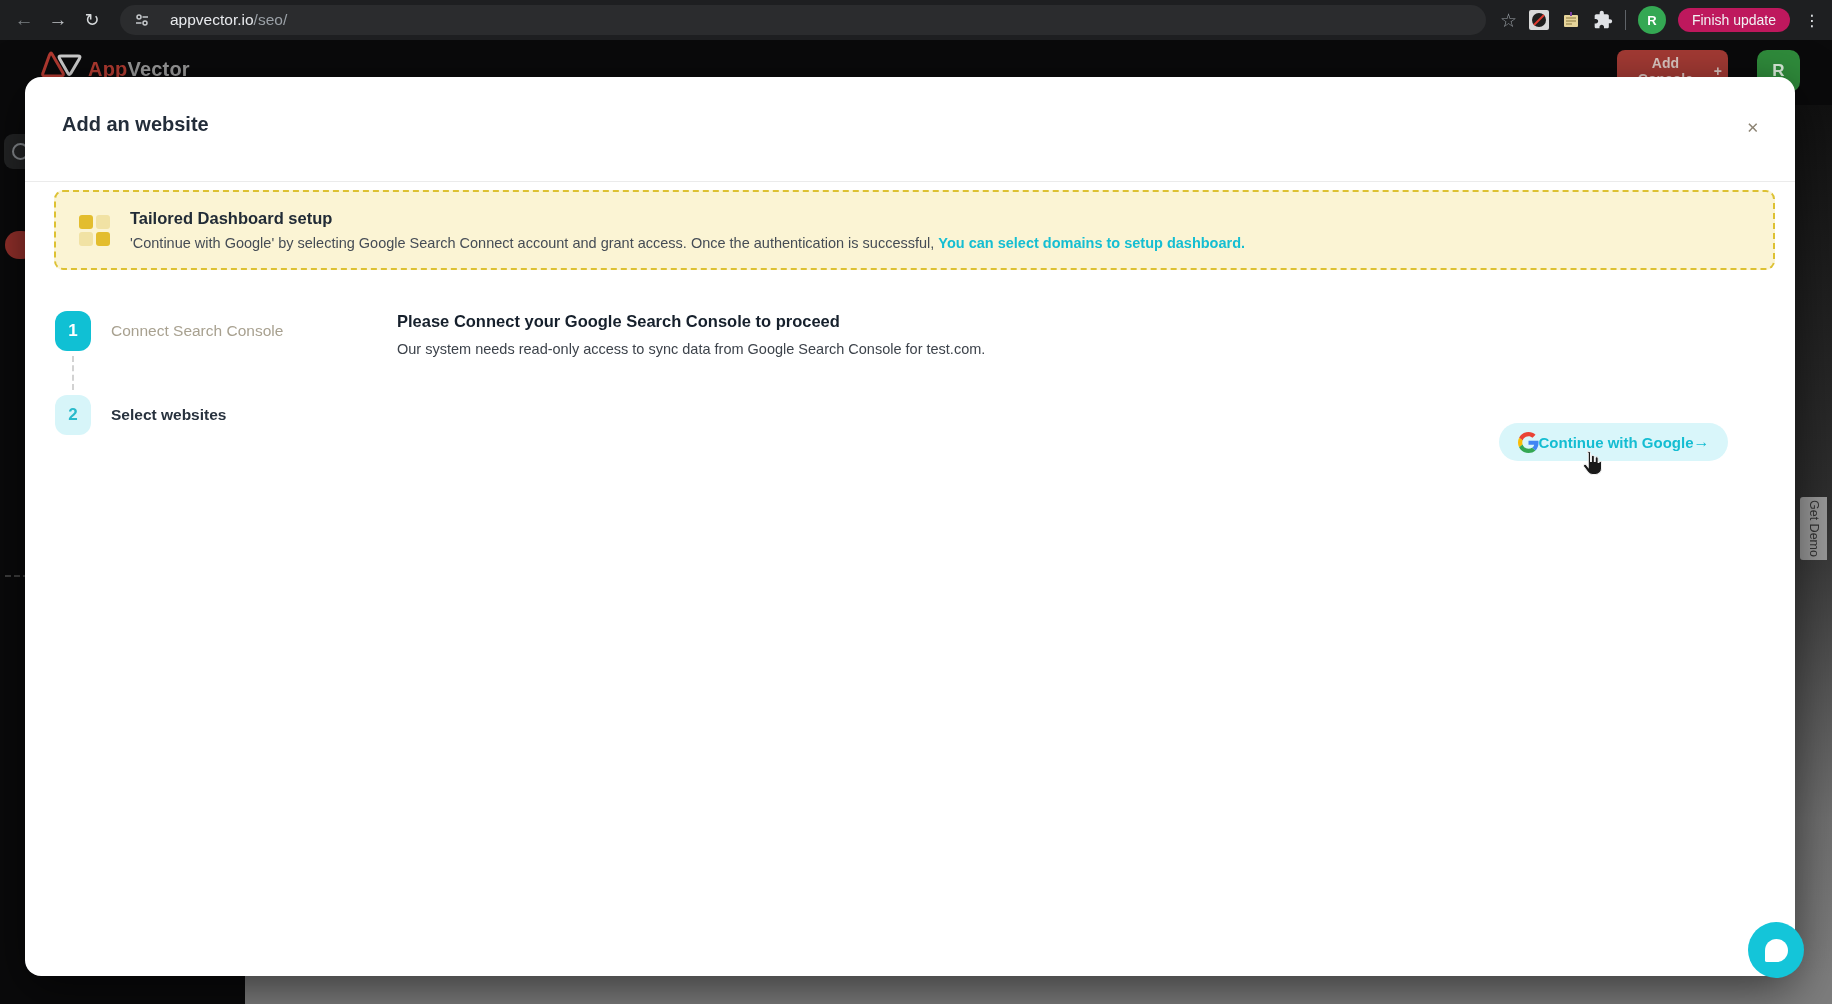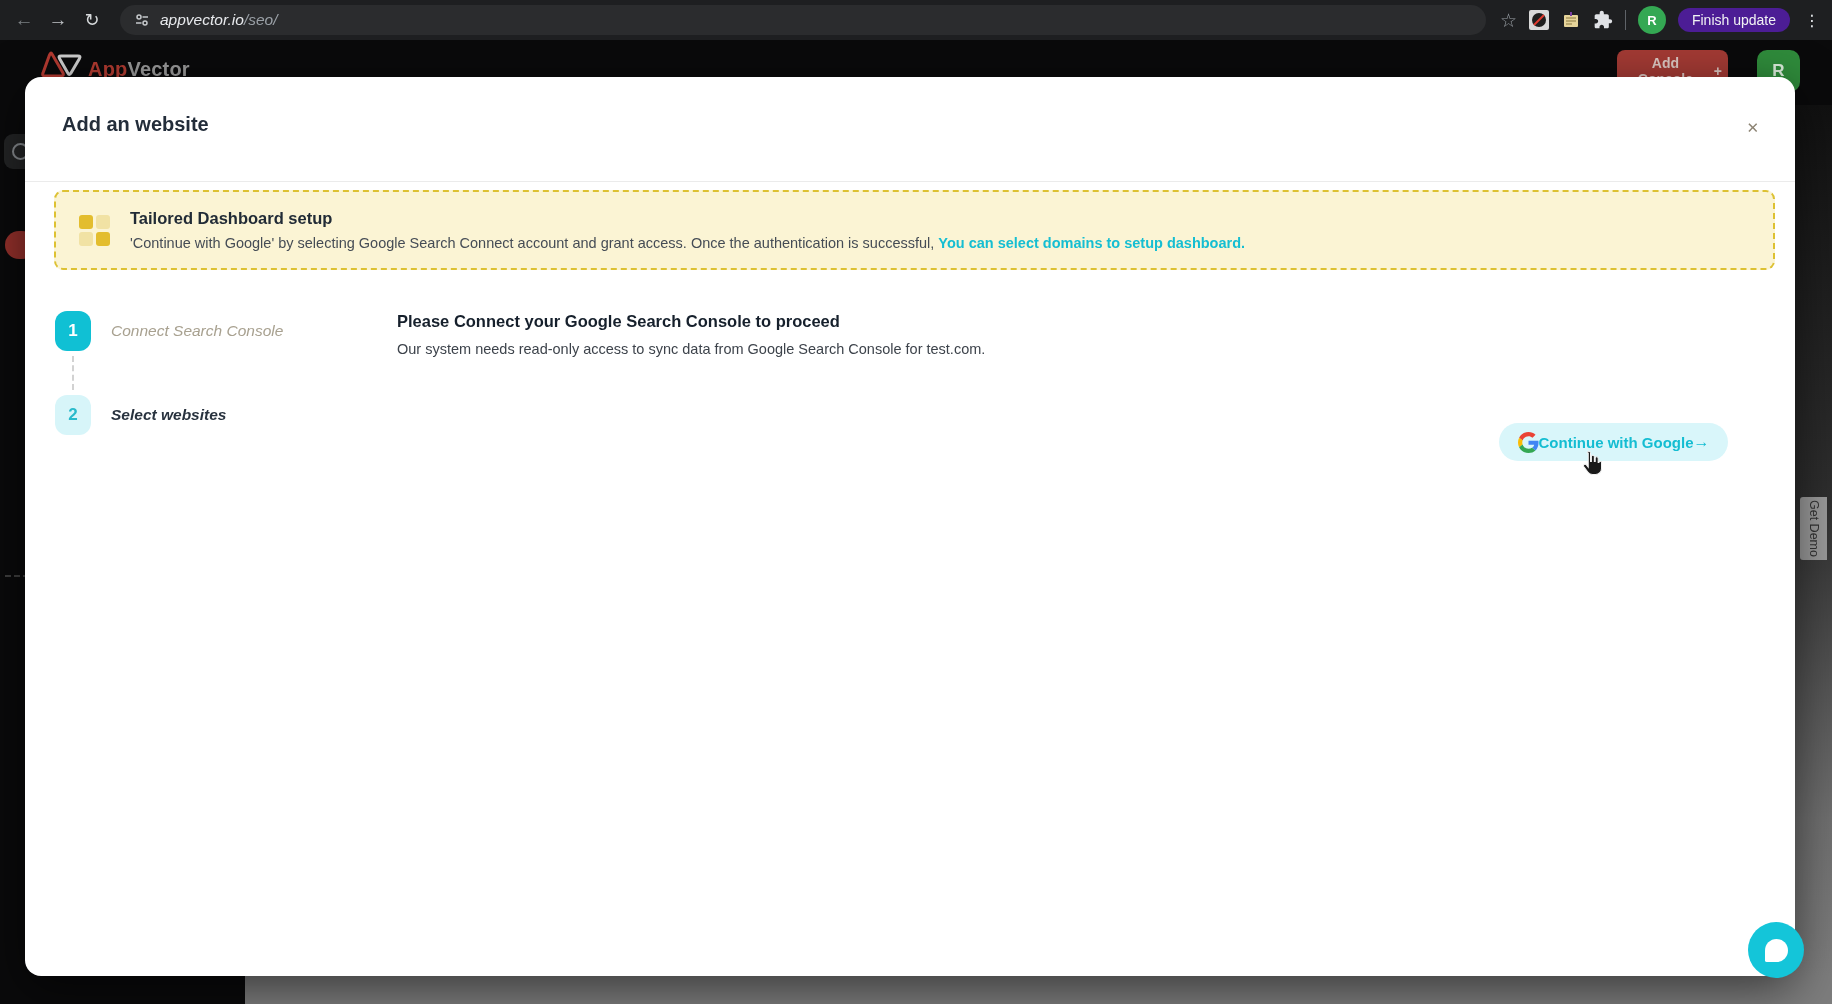--- a/index.html
+++ b/index.html
@@ -15,34 +15,34 @@
     position:absolute;left:0;top:0;width:1832px;height:40px;
     background:#1e1f21;display:flex;align-items:center;
     padding:0 10px;box-sizing:border-box;gap:6px;z-index:50;
   }
   .nav-btn{width:28px;text-align:center;font-size:19px;line-height:40px;cursor:default;}
   .nav-back{color:#7c8084;}
   .nav-fwd{color:#c2c5c8;}
   .nav-refresh{color:#d6d9db;font-size:18px;}
   .urlbar{
     flex:1;height:30px;margin:0 8px;background:#2b2c2e;border-radius:15px;
-    display:flex;align-items:center;padding:0 14px;gap:10px;min-width:0;font-style:italic;
+    display:flex;align-items:center;padding:0 14px;gap:20px;min-width:0;
   }
   .url-host{color:#e8eaed;font-size:15.5px;}
   .url-path{color:#9aa0a6;font-size:15.5px;}
   .chrome-right{display:flex;align-items:center;gap:12px;}
   .star-icon{color:#9aa0a6;font-size:19px;}
   .ext-icon{display:inline-flex;}
   .toolbar-sep{width:1px;height:20px;background:#5f6368;}
   .chrome-avatar{
     width:28px;height:28px;border-radius:50%;background:#34a853;color:#fff;
     font-size:13px;font-weight:bold;display:flex;align-items:center;justify-content:center;
   }
   .update-pill{
-    height:24px;border:none;background:#4c1d95;color:#f1f3f4;border-radius:15px;
+    height:24px;border:none;background:#be185d;color:#f1f3f4;border-radius:15px;
     font-size:14px;padding:0 14px;font-family:inherit;
   }
   .kebab-icon{color:#e8eaed;font-size:16px;padding:0 2px;}
 
   
   .header-band{left:0;top:40px;width:1832px;height:65px;background:#0a0a0b;z-index:1;}
   .sidebar{left:0;top:40px;width:245px;height:964px;background:#0a0a0b;z-index:1;}
   .main-dim{left:245px;top:105px;width:1587px;height:899px;background:#7d7d7d;z-index:1;}
   .right-strip{left:1795px;top:105px;width:37px;height:871px;z-index:2;
     background:linear-gradient(180deg,#111 0%,#2e2e2e 45%,#6f6f6f 82%,#7d7d7d 100%);}
@@ -94,21 +94,21 @@
   .notice-body{font-size:14.5px;color:#454c55;}
   .notice-link{color:#15bed2;font-weight:600;text-decoration:none;cursor:pointer;}
 
   .step-badge{
     width:36px;height:40px;border-radius:12px;display:flex;align-items:center;justify-content:center;
     font-size:17px;font-weight:bold;
   }
   .badge-active{left:30px;top:234px;background:#10c0d4;color:#fff;}
   .badge-inactive{left:30px;top:318px;background:#d7f5f9;color:#29bacb;}
   .step-connector{left:47px;top:279px;height:34px;border-left:2px dashed #d2d2d2;}
-  .step-label{font-size:15.5px;font-style:italic;}
+  .step-label{font-size:15.5px;}
   .label-1{left:86px;top:245px;color:#a8a190;}
   .label-2{left:86px;top:329px;color:#28323e;font-weight:bold;}
 
   .content-heading{left:372px;top:235px;font-size:16.5px;font-weight:bold;color:#16202c;}
   .content-desc{left:372px;top:264px;font-size:14.5px;color:#3d434b;}
 
   .google-btn{
     left:1474px;top:346px;width:229px;height:38px;border:none;border-radius:19px;
     background:#d9f6fa;display:flex;align-items:center;justify-content:center;
     font-family:inherit;cursor:pointer;

